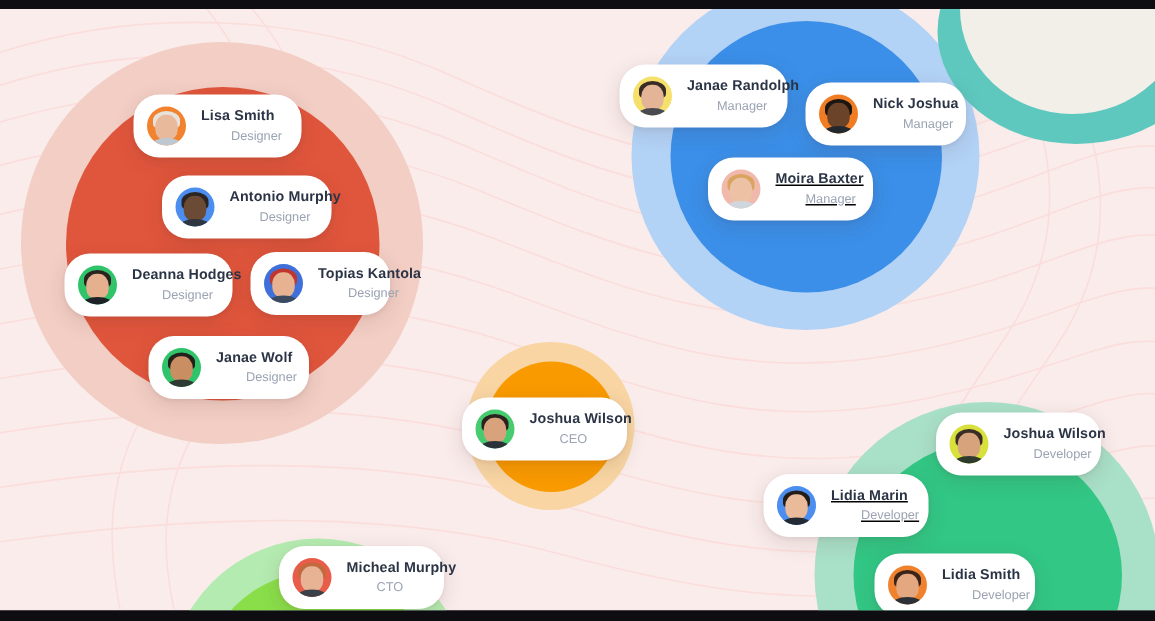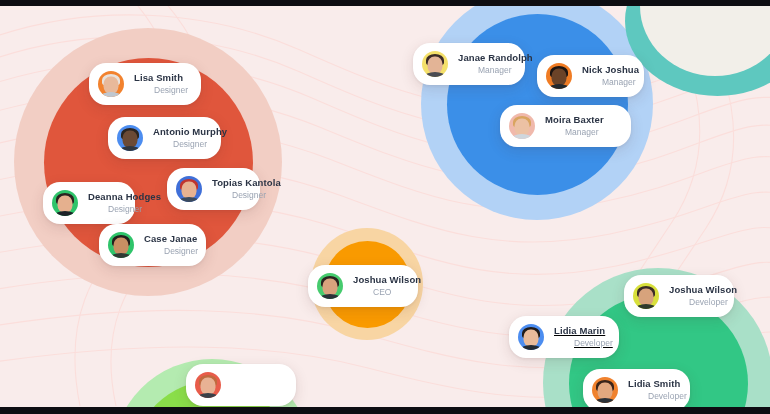--- a/index.html
+++ b/index.html
@@ -259,21 +259,21 @@
           <div class="avatar" style="background: rgb(76, 141, 240);">
             <div class="hair" style="background: rgb(42, 37, 35);"></div>
             <div class="face" style="background: rgb(107, 74, 54);"></div>
             <div class="body" style="background: rgb(47, 54, 64);"></div>
           </div>
           <div class="meta">
             <div class="p-name">Antonio Murphy</div>
             <div class="p-role">Designer</div>
           </div>
         </div>
-        <div class="person-card" style="left: 43px; top: 176px; width: 92px;">
+        <div class="person-card" style="left: 43px; top: 163px; width: 112px;">
           <div class="avatar" style="background: rgb(47, 196, 106);">
             <div class="hair" style="background: rgb(42, 36, 32);"></div>
             <div class="face" style="background: rgb(229, 176, 142);"></div>
             <div class="body" style="background: rgb(29, 34, 40);"></div>
           </div>
           <div class="meta">
             <div class="p-name">Deanna Hodges</div>
             <div class="p-role">Designer</div>
           </div>
         </div>
@@ -288,21 +288,21 @@
             <div class="p-role">Designer</div>
           </div>
         </div>
         <div class="person-card" style="left: 99px; top: 218px; width: 107px;">
           <div class="avatar" style="background: rgb(47, 196, 106);">
             <div class="hair" style="background: rgb(36, 31, 28);"></div>
             <div class="face" style="background: rgb(201, 143, 99);"></div>
             <div class="body" style="background: rgb(47, 58, 51);"></div>
           </div>
           <div class="meta">
-            <div class="p-name">Case Janae</div>
+            <div class="p-name">Janae Wolf</div>
             <div class="p-role">Designer</div>
           </div>
         </div>
         <div class="person-card" style="left: 413px; top: 37px; width: 112px;">
           <div class="avatar" style="background: rgb(244, 224, 106);">
             <div class="hair" style="background: rgb(59, 43, 38);"></div>
             <div class="face" style="background: rgb(227, 180, 150);"></div>
             <div class="body" style="background: rgb(74, 75, 82);"></div>
           </div>
           <div class="meta">
@@ -314,21 +314,21 @@
           <div class="avatar" style="background: rgb(240, 124, 36);">
             <div class="hair" style="background: rgb(29, 21, 18);"></div>
             <div class="face" style="background: rgb(107, 67, 40);"></div>
             <div class="body" style="background: rgb(34, 40, 46);"></div>
           </div>
           <div class="meta">
             <div class="p-name">Nick Joshua</div>
             <div class="p-role">Manager</div>
           </div>
         </div>
-        <div class="person-card" style="left: 500px; top: 99px; width: 131px;">
+        <div class="person-card" style="left: 472px; top: 99px; width: 110px; text-decoration: underline;">
           <div class="avatar" style="background: rgb(240, 185, 172);">
             <div class="hair" style="background: rgb(217, 164, 95);"></div>
             <div class="face" style="background: rgb(236, 193, 164);"></div>
             <div class="body" style="background: rgb(207, 214, 221);"></div>
           </div>
           <div class="meta">
             <div class="p-name">Moira Baxter</div>
             <div class="p-role">Manager</div>
           </div>
         </div>
@@ -342,20 +342,24 @@
             <div class="p-name">Joshua Wilson</div>
             <div class="p-role">CEO</div>
           </div>
         </div>
         <div class="person-card" style="left: 186px; top: 358px; width: 110px;">
           <div class="avatar" style="background: rgb(232, 92, 74);">
             <div class="hair" style="background: rgb(192, 106, 62);"></div>
             <div class="face" style="background: rgb(232, 178, 148);"></div>
             <div class="body" style="background: rgb(58, 64, 72);"></div>
           </div>
+          <div class="meta">
+            <div class="p-name">Micheal Murphy</div>
+            <div class="p-role">CTO</div>
+          </div>
         </div>
         <div class="person-card" style="left: 624px; top: 269px; width: 110px;">
           <div class="avatar" style="background: rgb(216, 224, 60);">
             <div class="hair" style="background: rgb(58, 45, 37);"></div>
             <div class="face" style="background: rgb(215, 163, 124);"></div>
             <div class="body" style="background: rgb(46, 58, 44);"></div>
           </div>
           <div class="meta">
             <div class="p-name">Joshua Wilson</div>
             <div class="p-role">Developer</div>

